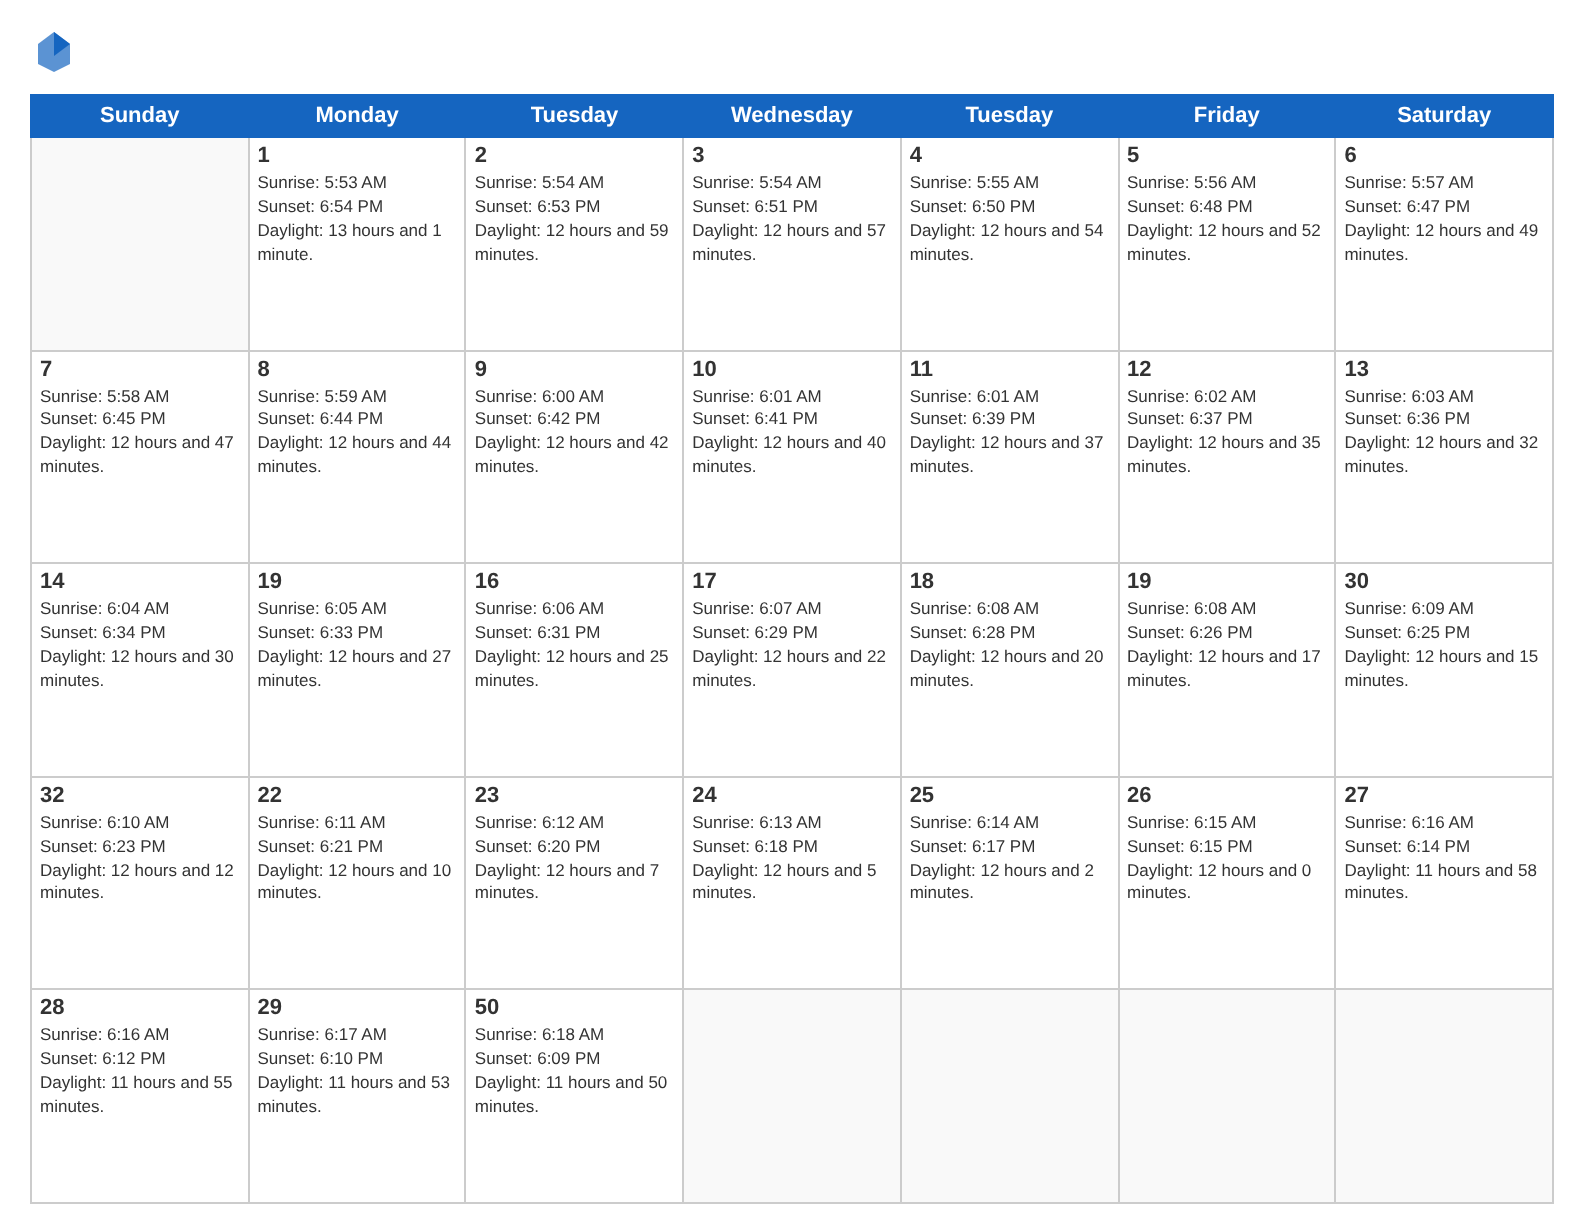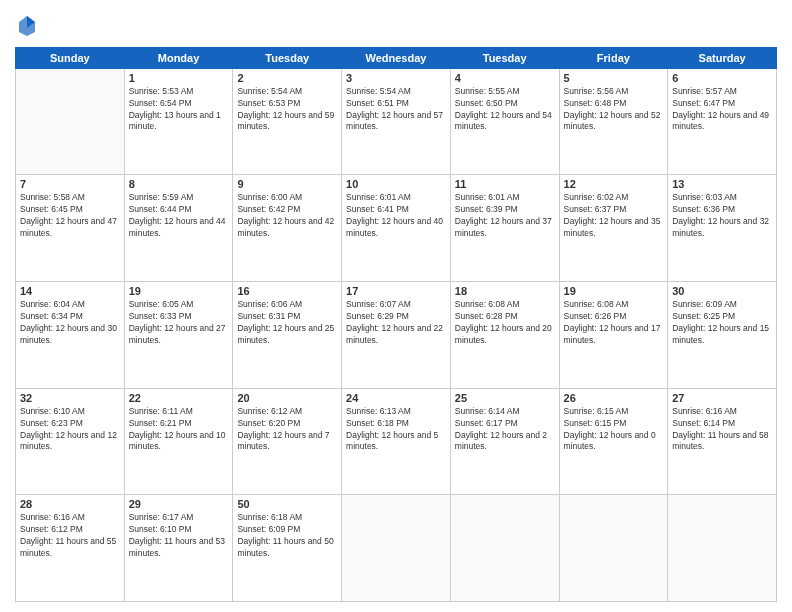--- a/index.html
+++ b/index.html
@@ -217,21 +217,21 @@
         <tr>
           <td>
             <span class="day-number">32</span>
             <div class="day-info">Sunrise: 6:10 AM<br>Sunset: 6:23 PM<br>Daylight: 12 hours and 12 minutes.</div>
           </td>
           <td>
             <span class="day-number">22</span>
             <div class="day-info">Sunrise: 6:11 AM<br>Sunset: 6:21 PM<br>Daylight: 12 hours and 10 minutes.</div>
           </td>
           <td>
-            <span class="day-number">20</span>
+            <span class="day-number">23</span>
             <div class="day-info">Sunrise: 6:12 AM<br>Sunset: 6:20 PM<br>Daylight: 12 hours and 7 minutes.</div>
           </td>
           <td>
             <span class="day-number">24</span>
             <div class="day-info">Sunrise: 6:13 AM<br>Sunset: 6:18 PM<br>Daylight: 12 hours and 5 minutes.</div>
           </td>
           <td>
             <span class="day-number">25</span>
             <div class="day-info">Sunrise: 6:14 AM<br>Sunset: 6:17 PM<br>Daylight: 12 hours and 2 minutes.</div>
           </td>

